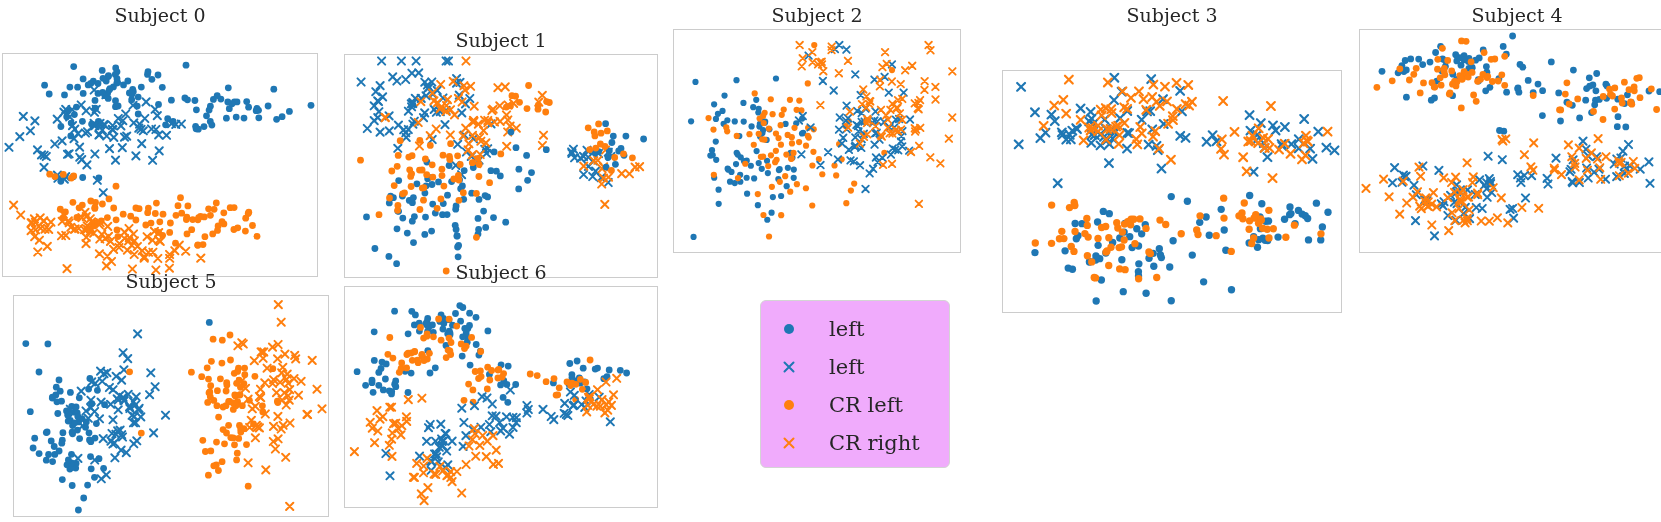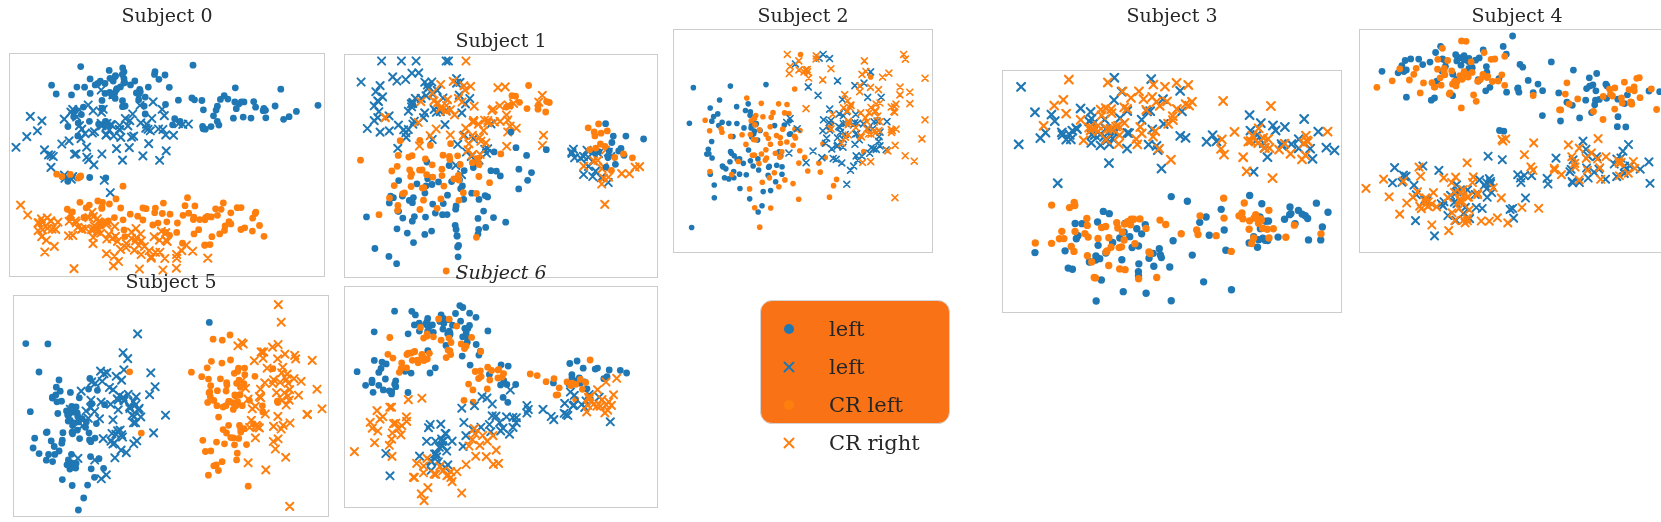--- a/index.html
+++ b/index.html
@@ -23,40 +23,40 @@
   .subplot .plotbox {
     flex: 1;
     border: 1.5px solid #cccccc;
     background: #ffffff;
     box-sizing: border-box;
   }
   .plotbox svg { width: 100%; height: 100%; display: block; }
 
   
   .row1 { top: 2px; height: 251px; }
-  .pos-s0 { left: 9px;   width: 316px; gap: 24px; }
+  .pos-s0 { left: 2px;   width: 316px; gap: 24px; }
   .pos-s1 { left: 344px;  width: 314px; margin-top: 25px; }
-  .pos-s2 { left: 673px;  width: 260px; }
+  .pos-s2 { left: 673px;  width: 288px; }
   .pos-s3 { left: 1002px; width: 340px; gap: 41px; }
   .pos-s4 { left: 1359px; width: 316px; }
   
   .row2 { top: 259px; height: 249px; }
   .pos-s5 { left: 13px;  width: 316px; margin-top: 9px; }
-  .pos-s6 { left: 344px; width: 314px; font-style: italic; }
+  .pos-s6 { left: 344px; width: 314px; }
 
   #legend {
     position: absolute;
     left: 760px;
     top: 300px;
     width: 190px;
-    height: 124px;
+    height: 168px;
     box-sizing: border-box;
-    background: #f97316;
+    background: #f0abfc;
     border: 1.5px solid #d4d4d4;
-    border-radius: 12px;
+    border-radius: 6px;
     padding: 9px 0 0 14px;
   }
   .legend-row { display: flex; align-items: center; height: 38px; }
   .legend-marker { width: 28px; display: flex; justify-content: center; align-items: center; }
   .legend-label { margin-left: 26px; font-size: 21px; color: #262626; white-space: nowrap; }
 </style>
 </head>
 <body>
 
 <div id="figure">

